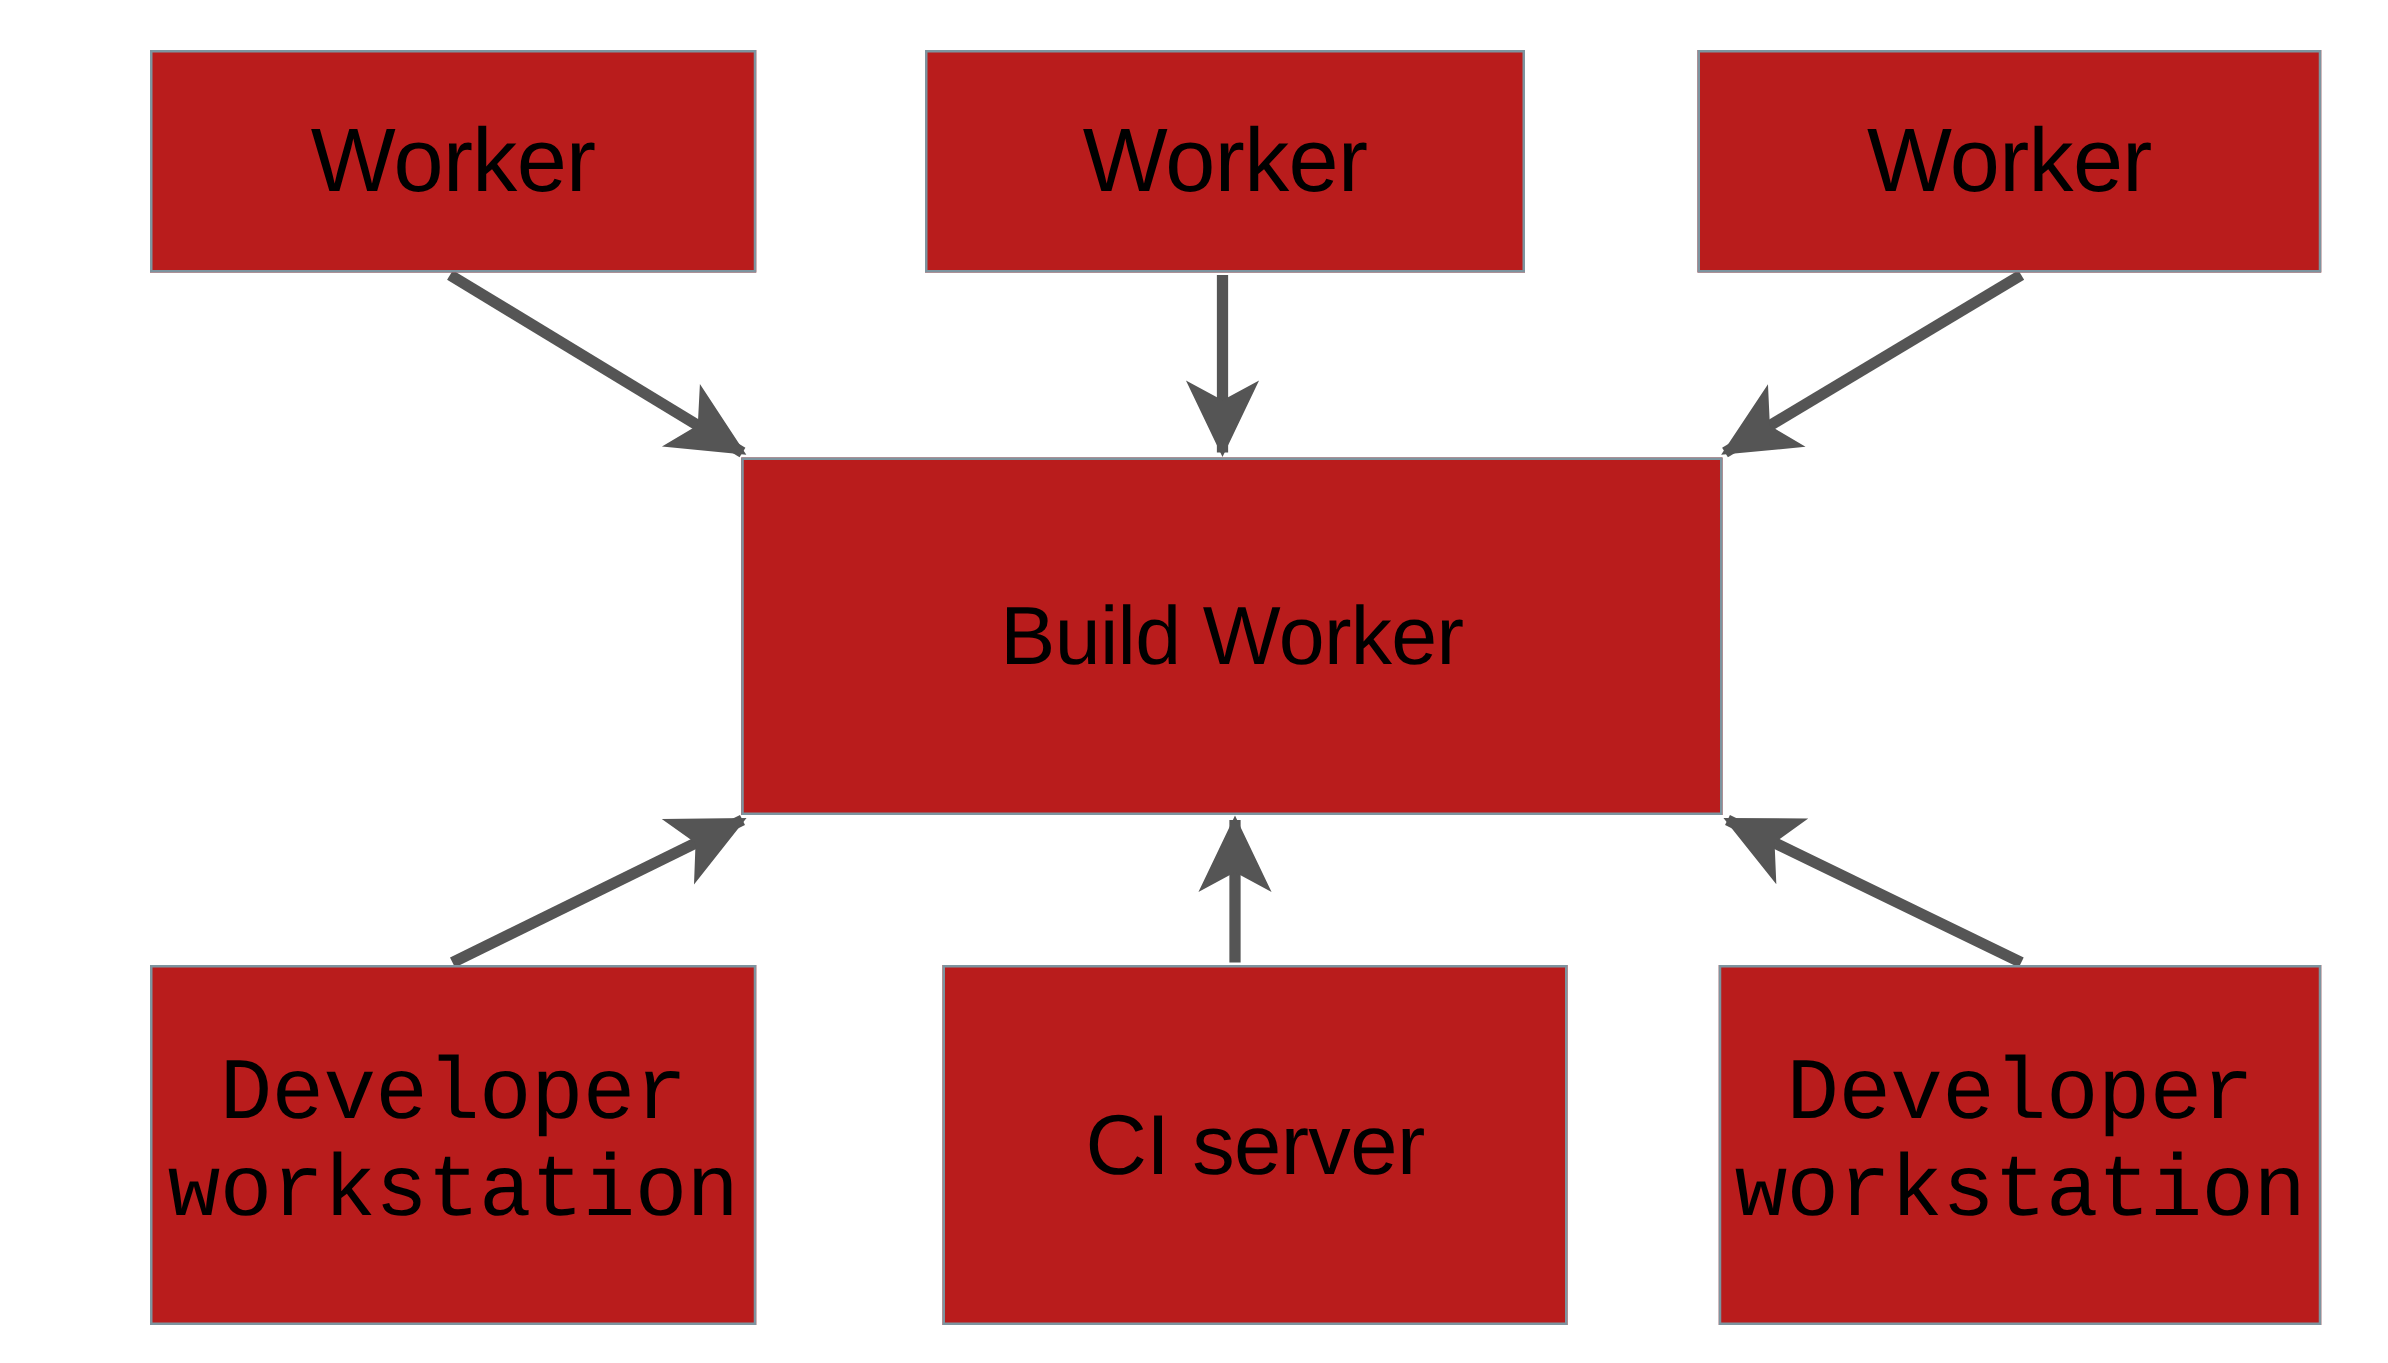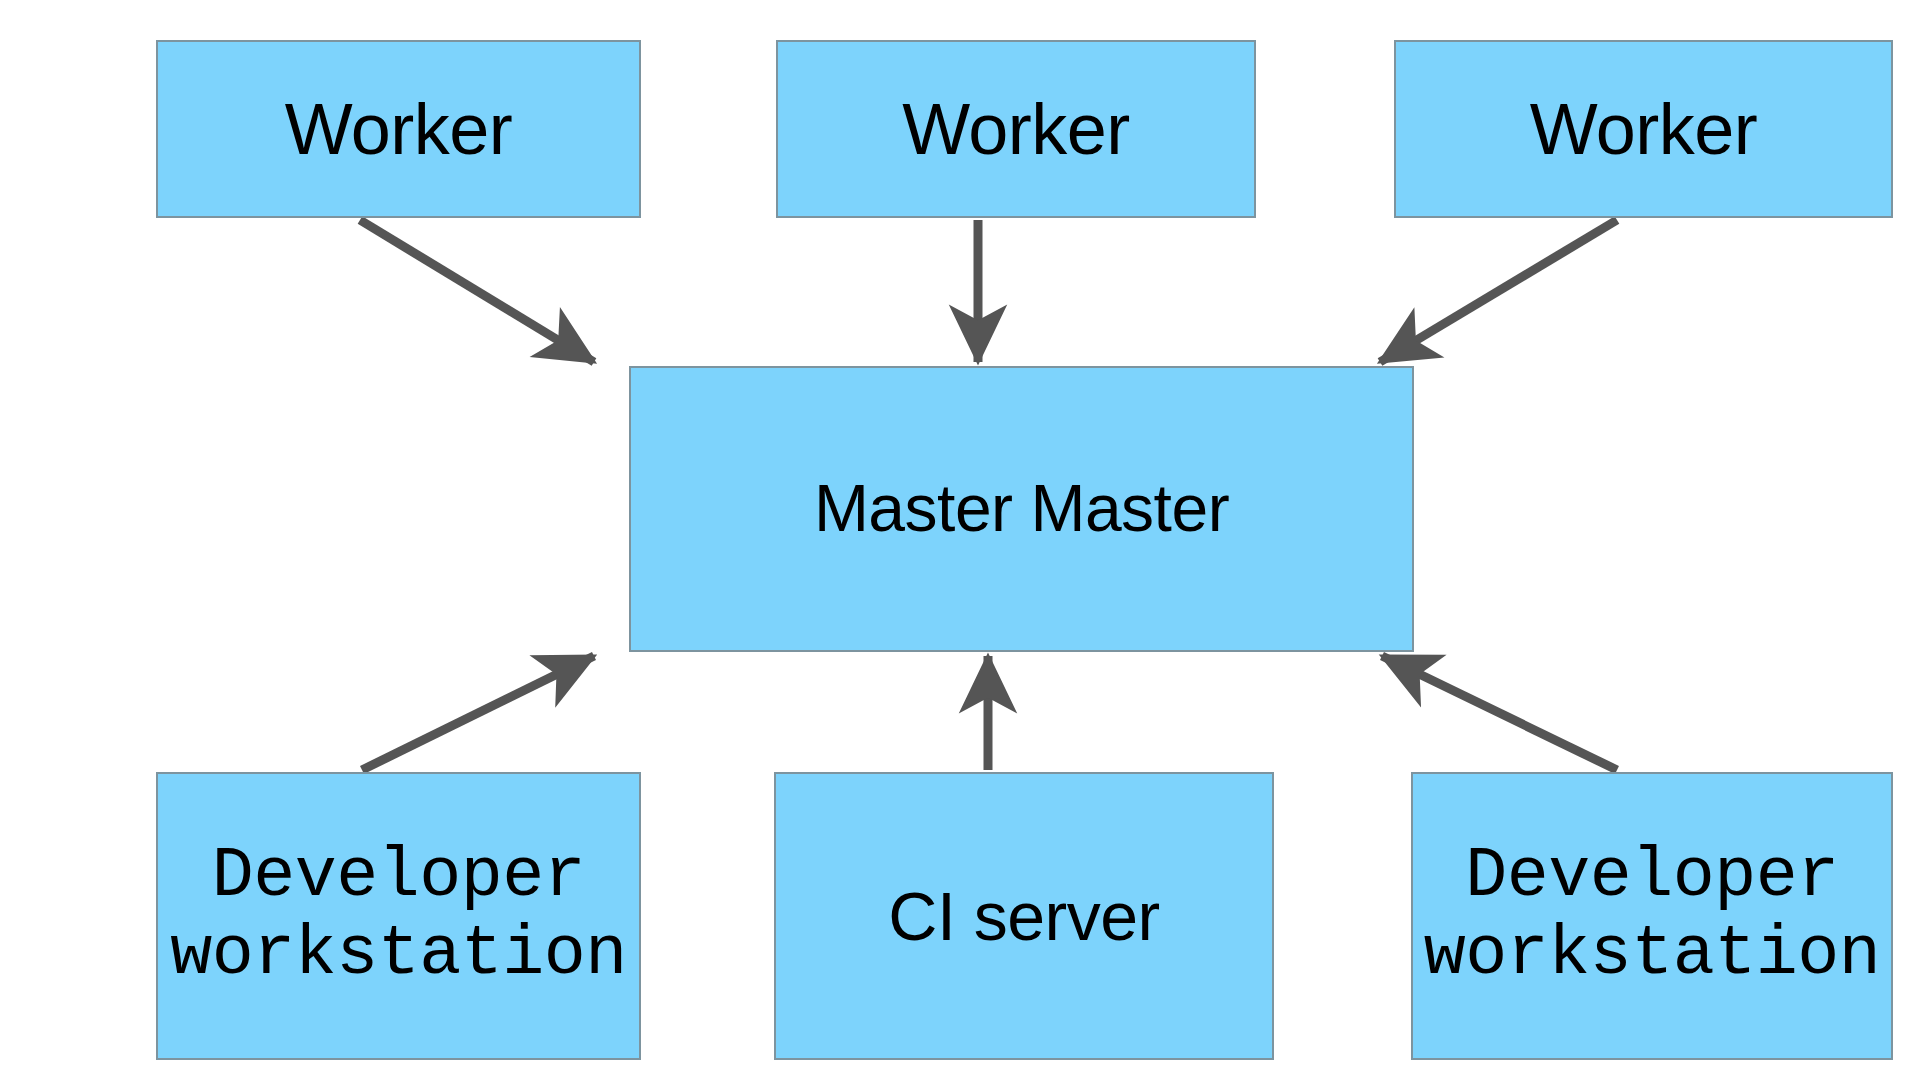--- a/index.html
+++ b/index.html
@@ -22,27 +22,26 @@
     position: absolute;
     left: 0;
     top: 0;
     width: 1910px;
     height: 1090px;
     pointer-events: none;
   }
   .node {
     position: absolute;
     box-sizing: border-box;
-    background: #7dd3fc;
+    background: #b91c1c;
     border: 2px solid #7d949f;
     display: flex;
     align-items: center;
     justify-content: center;
     text-align: center;
-    margin-left: 36px;
   }
   .node-label {
     color: #000000;
     font-family: "Liberation Sans", sans-serif;
     font-weight: 400;
     white-space: pre-line;
     line-height: 1.12;
     letter-spacing: -0.5px;
   }
   .lbl-worker   { font-size: 72px; }
@@ -81,29 +80,29 @@
 
   <div class="node" style="left:740px; top:40px; width:480px; height:178px;">
     <span class="node-label lbl-worker">Worker</span>
   </div>
 
   <div class="node" style="left:1358px; top:40px; width:499px; height:178px;">
     <span class="node-label lbl-worker">Worker</span>
   </div>
 
   <div class="node" style="left:593px; top:366px; width:785px; height:286px;">
-    <span class="node-label lbl-master">Master Master</span>
+    <span class="node-label lbl-master">Build Worker</span>
   </div>
 
   <div class="node" style="left:120px; top:772px; width:485px; height:288px;">
     <span class="node-label lbl-dev">Developer
 workstation</span>
   </div>
 
-  <div class="node" style="left:738px; top:772px; width:500px; height:288px;">
+  <div class="node" style="left:754px; top:772px; width:500px; height:288px;">
     <span class="node-label lbl-ci">CI server</span>
   </div>
 
   <div class="node" style="left:1375px; top:772px; width:482px; height:288px;">
     <span class="node-label lbl-dev">Developer
 workstation</span>
   </div>
 
 </div>
 

